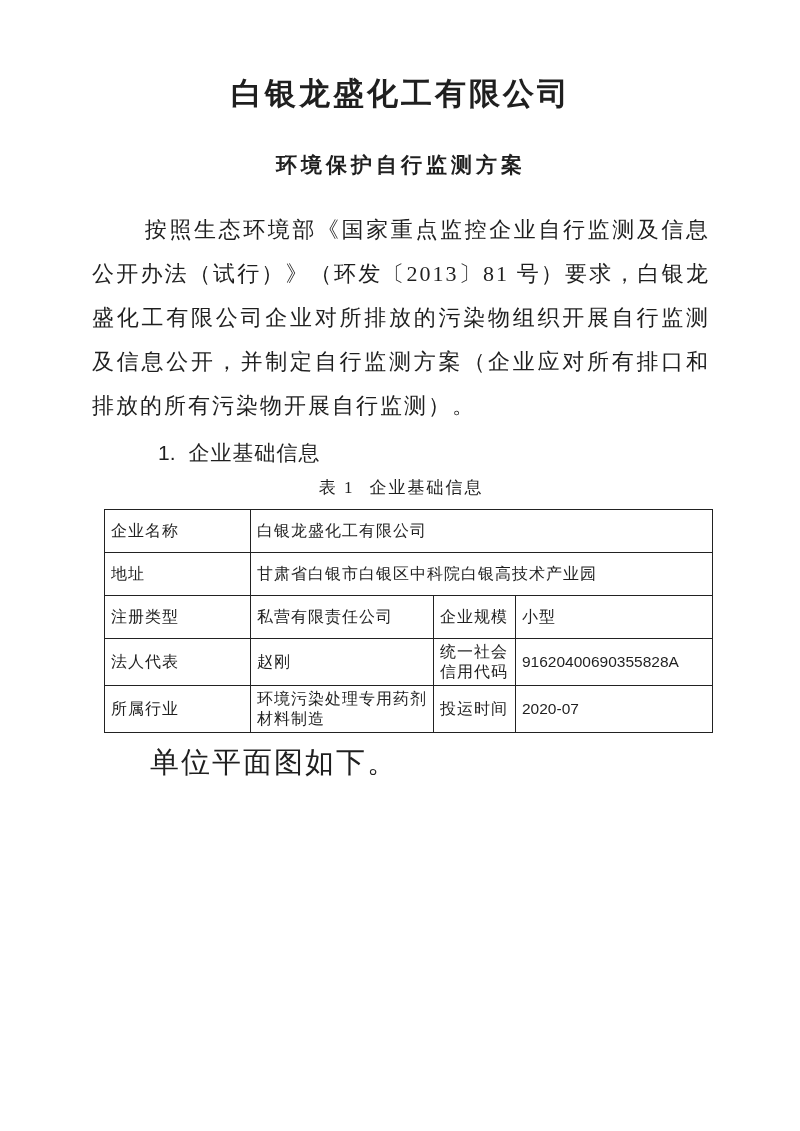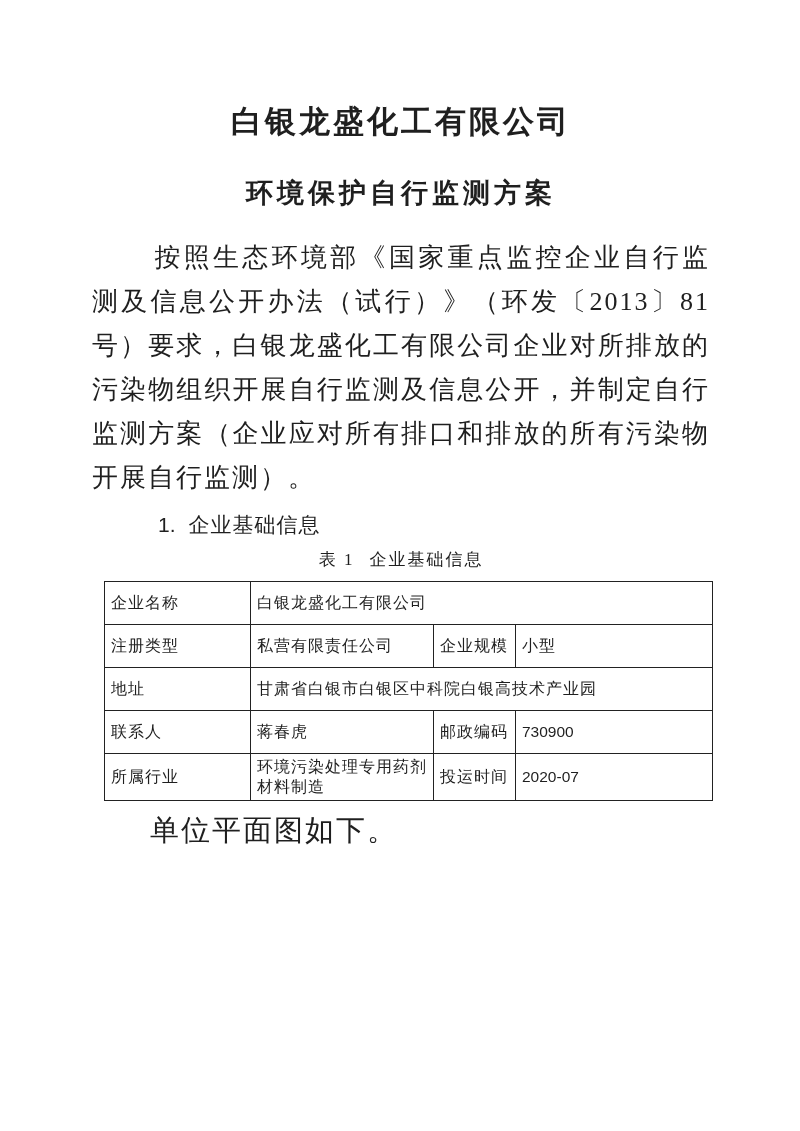--- a/index.html
+++ b/index.html
@@ -3,46 +3,46 @@
 <meta charset="utf-8">
 <style>
   html, body { margin: 0; padding: 0; background: #ffffff; }
   .page {
     position: relative;
     width: 800px;
     height: 1131px;
     margin: 0 auto;
     background: #ffffff;
     box-sizing: border-box;
-    padding: 102px 90px 0 92px;
+    padding: 74px 90px 0 92px;
     font-family: "Liberation Serif", "DejaVu Serif", serif;
     color: #1f1f1f;
     overflow: hidden;
   }
   .doc-title {
     margin: 0;
     text-align: center;
     font-size: 31px;
     font-weight: bold;
     letter-spacing: 3px;
     line-height: 40px;
     font-family: "Liberation Serif", "DejaVu Serif", serif;
   }
   .doc-subtitle {
     margin: 34px 0 0 0;
     text-align: center;
-    font-size: 27px;
+    font-size: 21px;
     font-weight: bold;
     letter-spacing: 4px;
     line-height: 34px;
     font-family: "Liberation Sans", "DejaVu Sans", sans-serif;
   }
   .intro {
     margin: 26px 0 0 0;
-    font-size: 26px;
+    font-size: 22px;
     line-height: 44px;
     letter-spacing: 2px;
     text-align: justify;
     text-indent: 2.4em;
   }
   .sec-heading {
     margin: 2px 0 0 63px;
     font-size: 22px;
     font-weight: bold;
     line-height: 32px;
@@ -127,34 +127,34 @@
         <col style="width:183px">
         <col style="width:82px">
         <col style="width:197px">
     </colgroup>
     <tbody>
       <tr>
         <td>企业名称</td>
         <td colspan="3">白银龙盛化工有限公司</td>
       </tr>
       <tr>
+        <td>地址</td>
+        <td colspan="3">甘肃省白银市白银区中科院白银高技术产业园</td>
+      </tr>
+      <tr>
         <td>注册类型</td>
         <td>私营有限责任公司</td>
         <td>企业规模</td>
         <td>小型</td>
       </tr>
       <tr>
-        <td>地址</td>
-        <td colspan="3">甘肃省白银市白银区中科院白银高技术产业园</td>
-      </tr>
-      <tr>
-        <td>联系人</td>
-        <td>蒋春虎</td>
-        <td>邮政编码</td>
-        <td class="num">730900</td>
+        <td>法人代表</td>
+        <td>赵刚</td>
+        <td>统一社会信用代码</td>
+        <td class="num">91620400690355828A</td>
       </tr>
       <tr>
         <td>所属行业</td>
         <td>环境污染处理专用药剂材料制造</td>
         <td>投运时间</td>
         <td class="num">2020-07</td>
       </tr>
     </tbody>
   </table>
 

